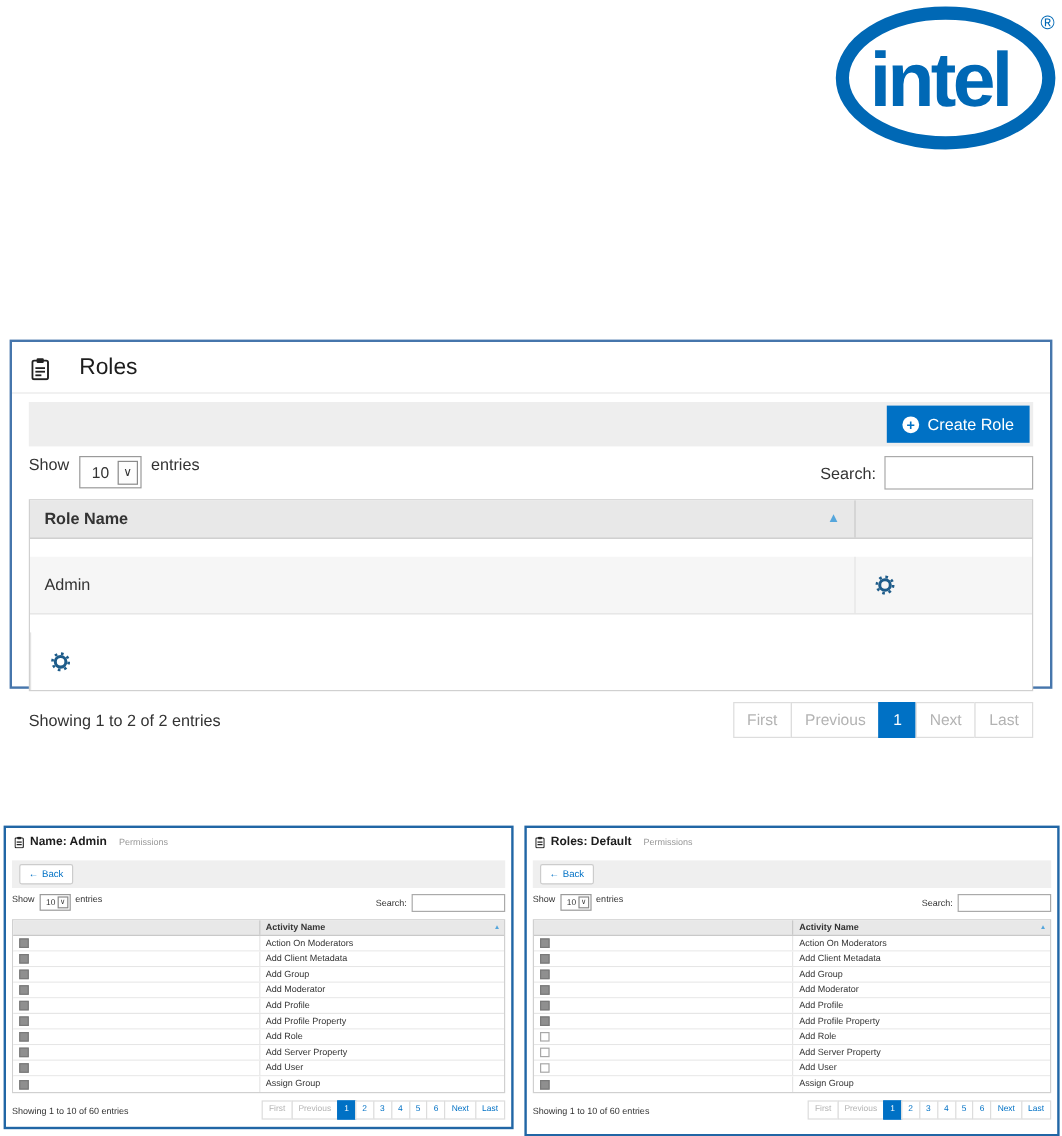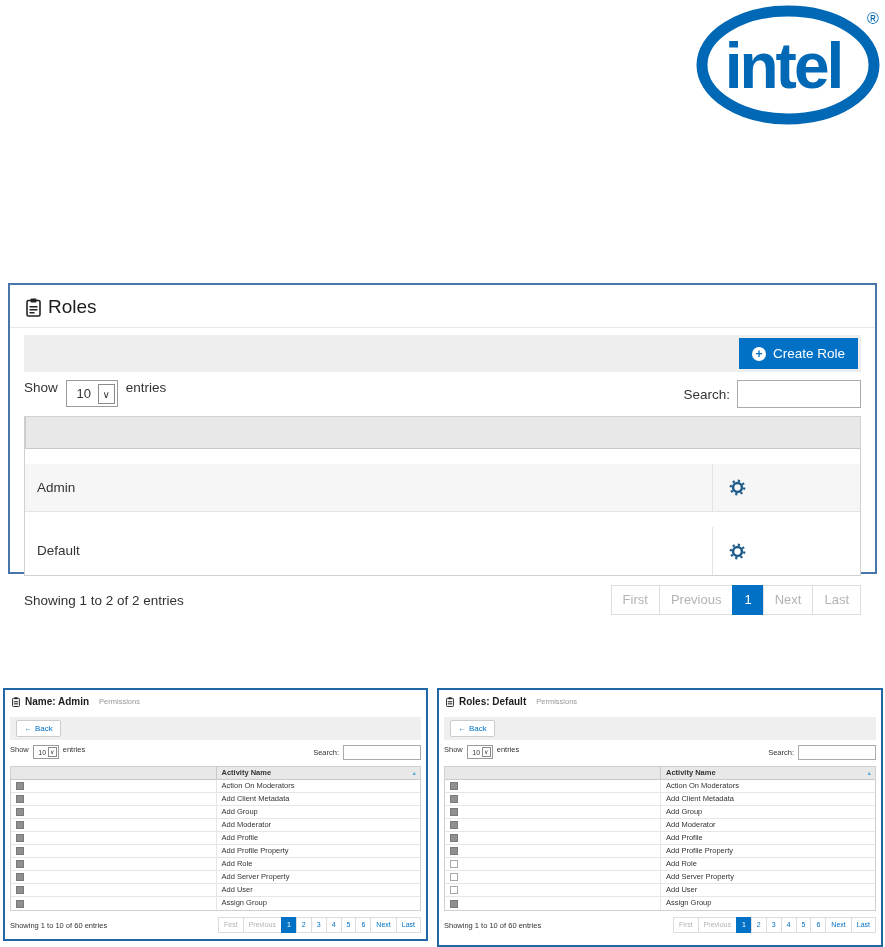--- a/index.html
+++ b/index.html
@@ -7,21 +7,21 @@
   .abs { position:absolute; }
 
   
   #logo { left:695px; top:2px; width:190px; height:126px; }
 
   
   .panel { position:absolute; background:#fff; border:2px solid #4676ac; }
 
   
   #roles-panel { left:8px; top:283px; width:869px; height:291px; }
-  .mp-title { height:43px; padding:11px 16px 0 16px; font-size:19px; color:#1d1d1d; border-bottom:1px solid #e8e8e8; display:flex; align-items:flex-start; gap:7px;text-align:right; }
+  .mp-title { height:43px; padding:11px 16px 0 16px; font-size:19px; color:#1d1d1d; border-bottom:1px solid #e8e8e8; display:flex; align-items:flex-start; gap:25px;text-align:right; }
   .mp-title svg { margin-top:2px; }
   .mp-toolbar { margin:7px 14px 0 14px; height:37px; background:#eeeeee; position:relative; }
   .btn-create { position:absolute; right:3px; top:3px; height:31px; background:#0071c5; color:#fff; border:none; font-size:13.5px; padding:0 13px; display:flex; align-items:center; gap:7px; cursor:pointer; font-family:inherit; }
   .plus-circle { width:14px; height:14px; background:#fff; color:#0071c5; border-radius:50%; font-size:12px; font-weight:bold; line-height:14px; text-align:center; display:inline-block; }
   .mp-controls { margin:8px 14px 0 14px; height:31px; position:relative; font-size:13.5px; }
   .len-wrap { display:flex; align-items:flex-start; gap:8px; height:28px; }
   .sel { display:inline-flex; align-items:center; border:1px solid #9a9a9a; background:#fff; height:27px; padding-left:8px; }
   .sel .sel-val { min-width:18px; text-align:center; font-size:13px; }
   .sel .sel-arrow { border:1px solid #8a8a8a; margin:2px 2px 2px 5px; width:17px; height:20px; font-size:10px; line-height:19px; text-align:center; color:#333; background:#fdfdfd; }
   .search-wrap { position:absolute; right:0; top:0; display:flex; align-items:center; gap:7px; }
@@ -117,35 +117,38 @@
       <span>entries</span>
     </div>
     <div class="search-wrap">
       <span>Search:</span>
       <input type="text" value="" style="">
     </div>
   </div>
 
   <div class="mp-table">
     <div class="mp-thead">
+      <div class="mp-th1">
+        <span>Role Name</span>
+        <span class="sort-asc">▲</span>
+      </div>
       <div class="mp-th2"></div>
     </div>
     <div class="mp-row odd">
       <div class="mp-name">Admin</div>
       <div class="mp-action">
         <span class="gear">
           <svg width="17" height="17" viewBox="0 0 20 20">
             <circle cx="10" cy="10" r="5.2" fill="none" stroke="#1e5c8a" stroke-width="3"></circle>
             <circle cx="10" cy="10" r="8" fill="none" stroke="#1e5c8a" stroke-width="2.6" stroke-dasharray="2.6 3.7"></circle>
           </svg>
         </span>
       </div>
     </div>
     <div class="mp-row">
-      <div class="mp-name">Default</div>
       <div class="mp-action">
         <span class="gear">
           <svg width="17" height="17" viewBox="0 0 20 20">
             <circle cx="10" cy="10" r="5.2" fill="none" stroke="#1e5c8a" stroke-width="3"></circle>
             <circle cx="10" cy="10" r="8" fill="none" stroke="#1e5c8a" stroke-width="2.6" stroke-dasharray="2.6 3.7"></circle>
           </svg>
         </span>
       </div>
     </div>
   </div>

